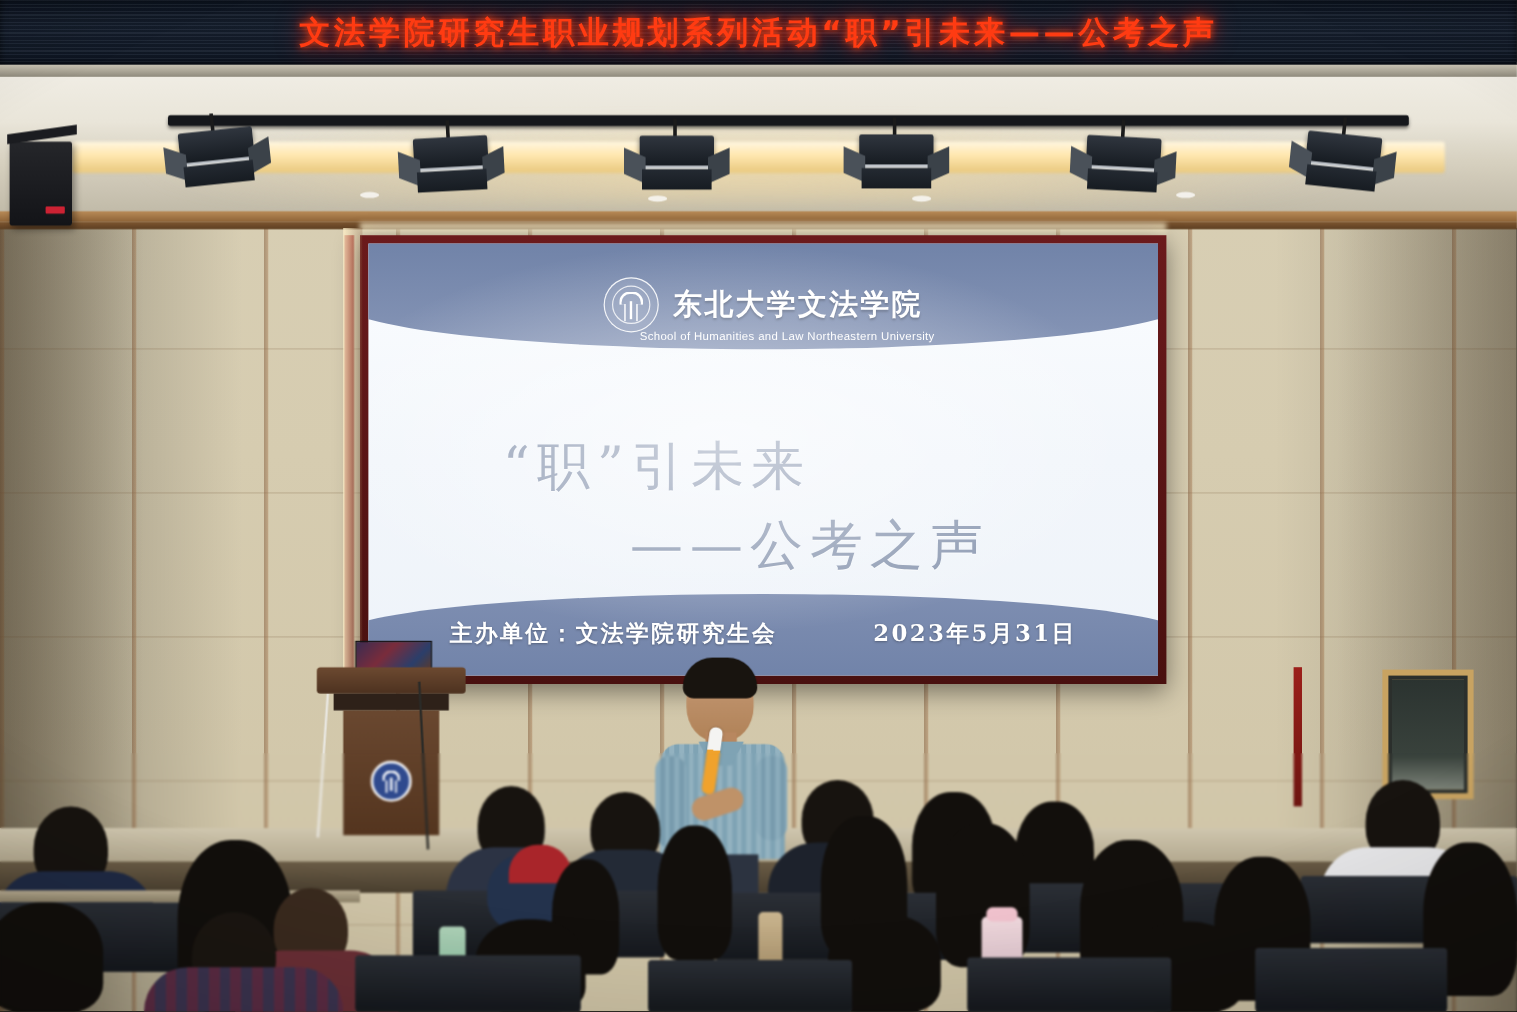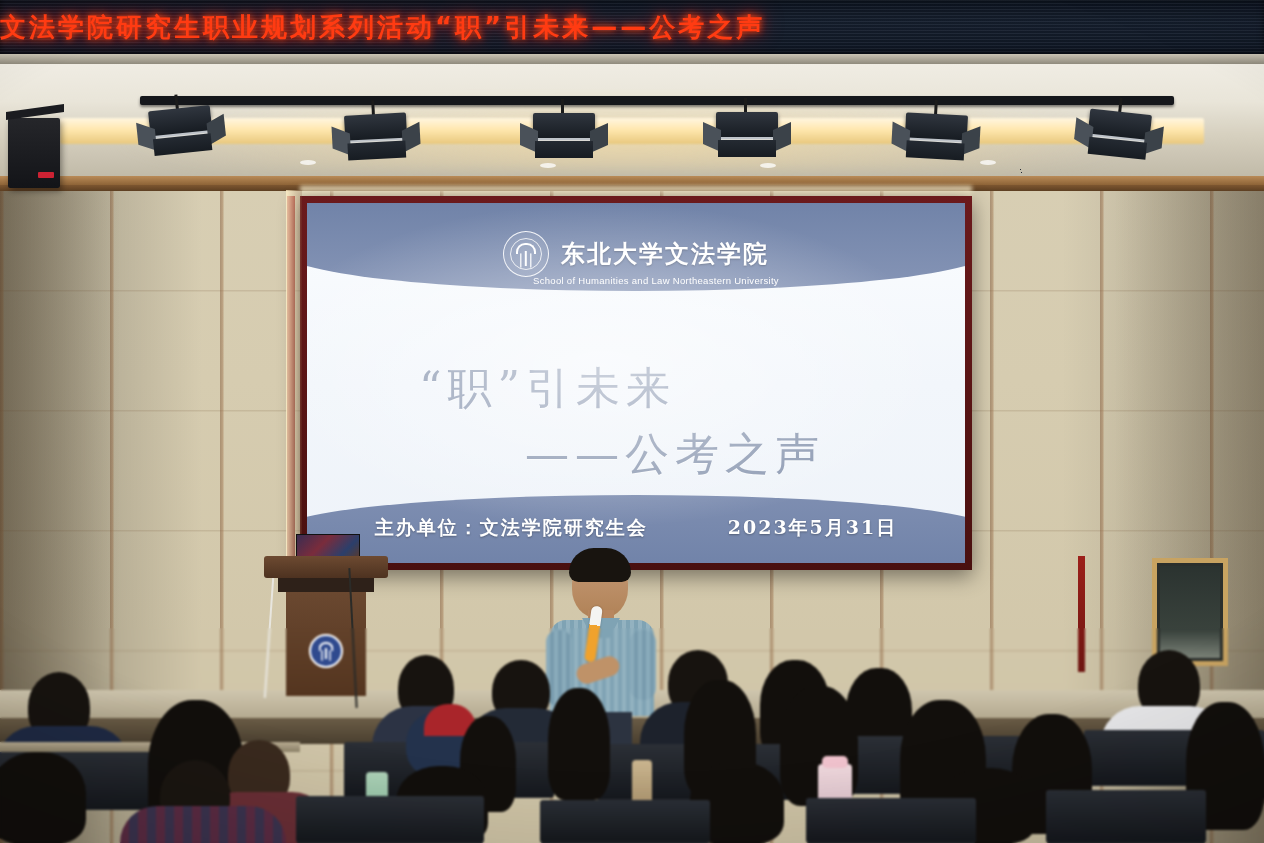--- a/index.html
+++ b/index.html
@@ -45,21 +45,21 @@
   .lamp .body{position:absolute;left:0;top:0;width:62px;height:27px;background:linear-gradient(180deg,#30363f,#151a20);
     border-radius:2px;box-shadow:0 2px 4px rgba(0,0,0,.45);}
   .lamp .lens{position:absolute;left:3px;top:25px;width:56px;height:5px;background:#e9eef4;opacity:.8;}
   .lamp .barn-l{position:absolute;left:-13px;top:14px;width:18px;height:22px;background:#4a5159;transform:skewY(24deg);}
   .lamp .barn-r{position:absolute;left:57px;top:14px;width:18px;height:22px;background:#3b4249;transform:skewY(-24deg);}
   .lamp .shade{position:absolute;left:2px;top:28px;width:58px;height:17px;background:linear-gradient(180deg,#242a32,#171c22);}
 
   
   .led-banner{position:absolute;left:0;top:0;right:0;height:54px;
     background:linear-gradient(180deg,#0d1420 0%,#16202f 40%,#101826 100%);
-    display:flex;align-items:center;overflow:hidden;
+    display:flex;align-items:center;justify-content:center;overflow:hidden;
     box-shadow:inset 0 -2px 6px rgba(0,0,0,.6);}
   .led-banner:after{content:"";position:absolute;inset:0;
     background:repeating-linear-gradient(180deg,rgba(255,255,255,.05) 0 1px,rgba(0,0,0,.12) 1px 3px);}
   .led-text{position:relative;z-index:2;color:#ff3b12;font-size:26px;letter-spacing:3px;font-weight:bold;
     font-family:"DejaVu Sans","Liberation Sans",sans-serif;
     text-shadow:0 0 6px rgba(255,70,20,.95),0 0 14px rgba(255,40,0,.7),0 0 26px rgba(255,30,0,.45);}
   .banner-lip{position:absolute;left:0;right:0;top:54px;height:10px;background:linear-gradient(180deg,#c9c3b3,#8f8a7c);}
 
   
   .screen-frame{position:absolute;left:300px;top:196px;width:672px;height:374px;

